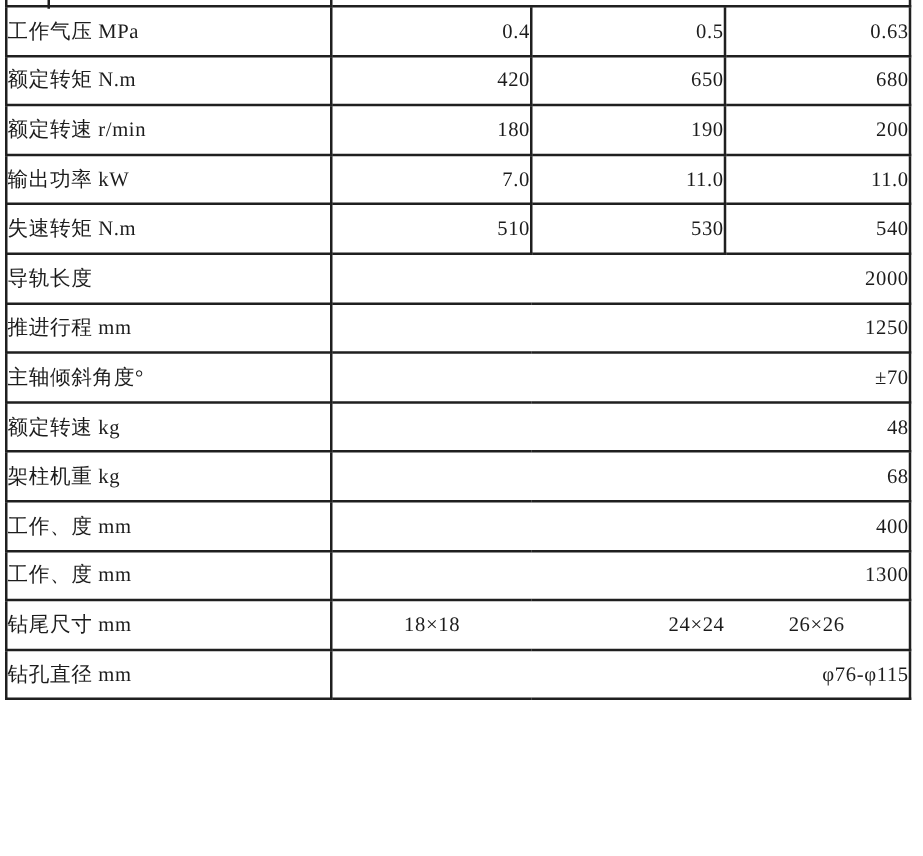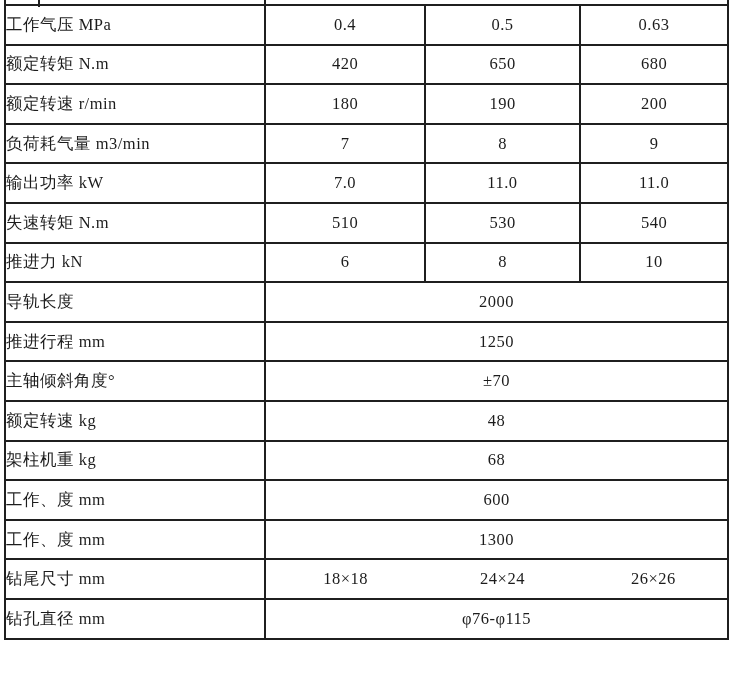--- a/index.html
+++ b/index.html
@@ -35,21 +35,21 @@
     overflow: hidden;
     white-space: nowrap;
     background: #ffffff;
   }
   td.label {
     text-align: left;
     padding-left: 9px;
     letter-spacing: 0.5px;
   }
   td.val, td.mval {
-    text-align: center;
+    text-align: right;
     letter-spacing: 0.5px;
   }
   
   tr.sliver td {
     border-top: none;
     height: 4px;
   }
   
   td.triple {
     padding: 0;
@@ -57,21 +57,21 @@
   td.triple .trio {
     display: flex;
     width: 100%;
   }
   td.triple .trio span {
     display: block;
     text-align: center;
     letter-spacing: 0.5px;
   }
   td.triple .trio span:nth-child(1) { flex: 160 0 0; }
-  td.triple .trio span:nth-child(2) { flex: 155 0 0; }
+  td.triple .trio span:nth-child(2) { flex: 155 0 0; text-align: right; }
   td.triple .trio span:nth-child(3) { flex: 148 0 0; font-family: Liberation Serif, serif; }
   
   .top-fragment {
     position: absolute;
     left: 38px;
     top: 0;
     width: 2px;
     height: 7px;
     background: #1f1f1f;
   }
@@ -110,48 +110,36 @@
       <td class="val">680</td>
     </tr>
 
     <tr>
       <td class="label">额定转速 r/min</td>
       <td class="val">180</td>
       <td class="val">190</td>
       <td class="val">200</td>
     </tr>
 
-    <tr>
-      <td class="label">负荷耗气量 m3/min</td>
-      <td class="val">7</td>
-      <td class="val">8</td>
-      <td class="val">9</td>
-    </tr>
 
     <tr>
       <td class="label">输出功率 kW</td>
       <td class="val">7.0</td>
       <td class="val">11.0</td>
       <td class="val">11.0</td>
     </tr>
 
 
     <tr>
       <td class="label">失速转矩 N.m</td>
       <td class="val">510</td>
       <td class="val">530</td>
       <td class="val">540</td>
     </tr>
 
-    <tr>
-      <td class="label">推进力 kN</td>
-      <td class="val">6</td>
-      <td class="val">8</td>
-      <td class="val">10</td>
-    </tr>
 
     <tr>
       <td class="label">导轨长度</td>
       <td class="mval" colspan="3">2000</td>
     </tr>
 
     <tr>
       <td class="label">推进行程 mm</td>
       <td class="mval" colspan="3">1250</td>
     </tr>
@@ -166,21 +154,21 @@
       <td class="mval" colspan="3">48</td>
     </tr>
 
     <tr>
       <td class="label">架柱机重 kg</td>
       <td class="mval" colspan="3">68</td>
     </tr>
 
     <tr>
       <td class="label">工作、度 mm</td>
-      <td class="mval" colspan="3">600</td>
+      <td class="mval" colspan="3">400</td>
     </tr>
 
     <tr>
       <td class="label">工作、度 mm</td>
       <td class="mval" colspan="3">1300</td>
     </tr>
 
     <tr>
       <td class="label">钻尾尺寸 mm</td>
       <td class="triple" colspan="3">

